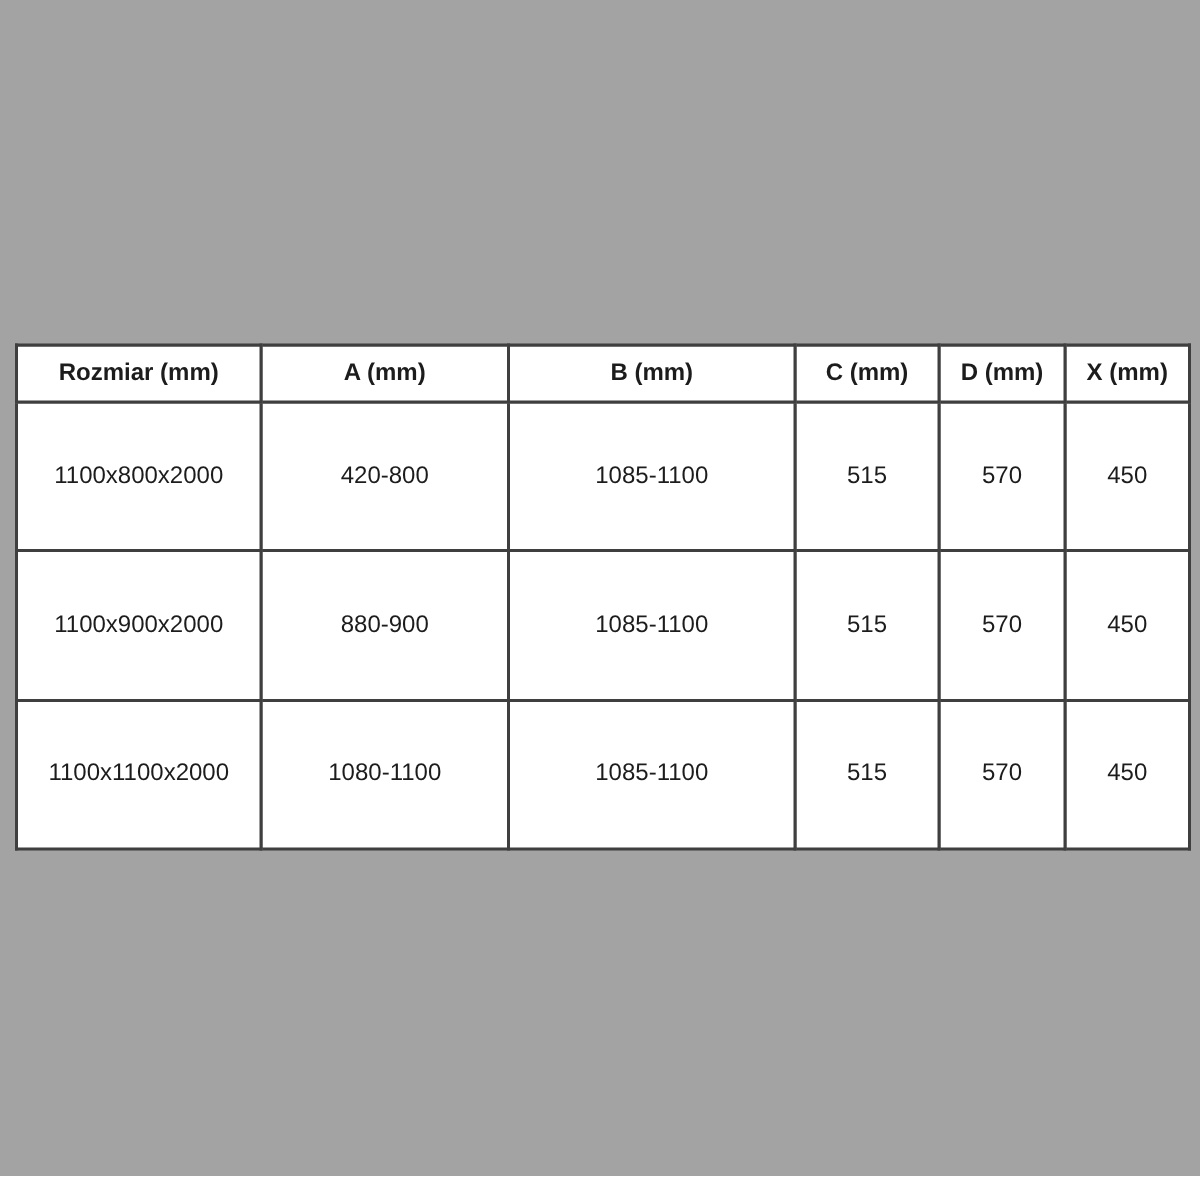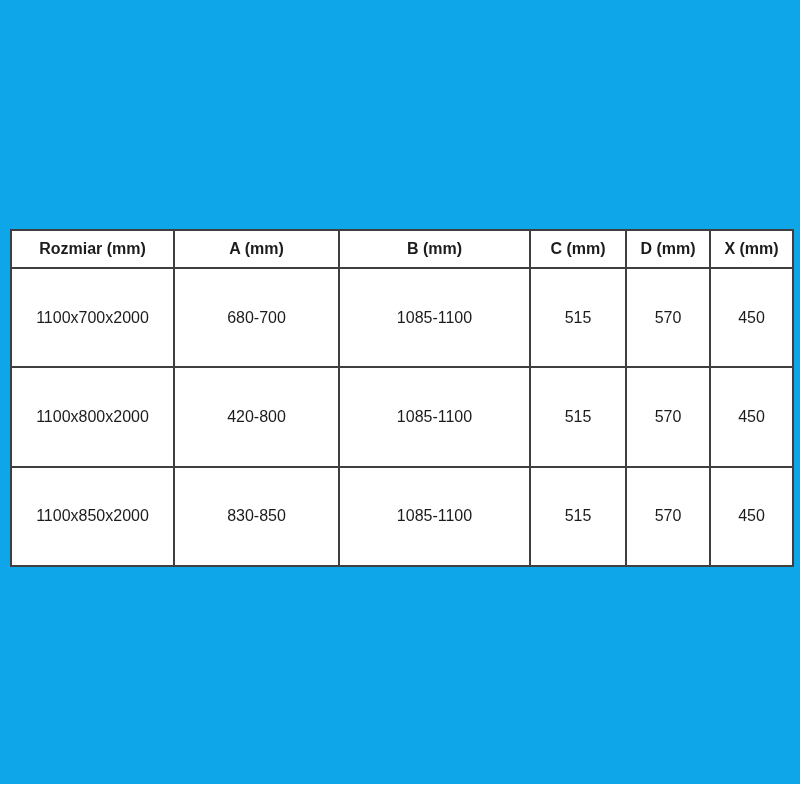--- a/index.html
+++ b/index.html
@@ -6,21 +6,21 @@
   html, body {
     margin: 0;
     padding: 0;
     background: #ffffff;
     font-family: "Liberation Sans", sans-serif;
   }
   .page {
     position: relative;
     width: 800px;
     height: 784px;
-    background: #0ea5e9;
+    background: #a3a3a3;
     overflow: hidden;
   }
   
   table.spec-table {
     position: absolute;
     left: 10px;
     top: 229px;
     width: 782px;
     height: 338px;
     border-collapse: collapse;
@@ -66,38 +66,38 @@
         <th>Rozmiar (mm)</th>
         <th>A (mm)</th>
         <th>B (mm)</th>
         <th>C (mm)</th>
         <th>D (mm)</th>
         <th>X (mm)</th>
       </tr>
     </thead>
     <tbody>
         <tr>
-          <td>1100x700x2000</td>
-          <td>680-700</td>
-          <td>1085-1100</td>
-          <td>515</td>
-          <td>570</td>
-          <td>450</td>
-        </tr>
-        <tr>
           <td>1100x800x2000</td>
           <td>420-800</td>
           <td>1085-1100</td>
           <td>515</td>
           <td>570</td>
           <td>450</td>
         </tr>
         <tr>
-          <td>1100x850x2000</td>
-          <td>830-850</td>
+          <td>1100x900x2000</td>
+          <td>880-900</td>
+          <td>1085-1100</td>
+          <td>515</td>
+          <td>570</td>
+          <td>450</td>
+        </tr>
+        <tr>
+          <td>1100x1100x2000</td>
+          <td>1080-1100</td>
           <td>1085-1100</td>
           <td>515</td>
           <td>570</td>
           <td>450</td>
         </tr>
       </tbody>
   </table>
 </div>
 
 </body></html>

